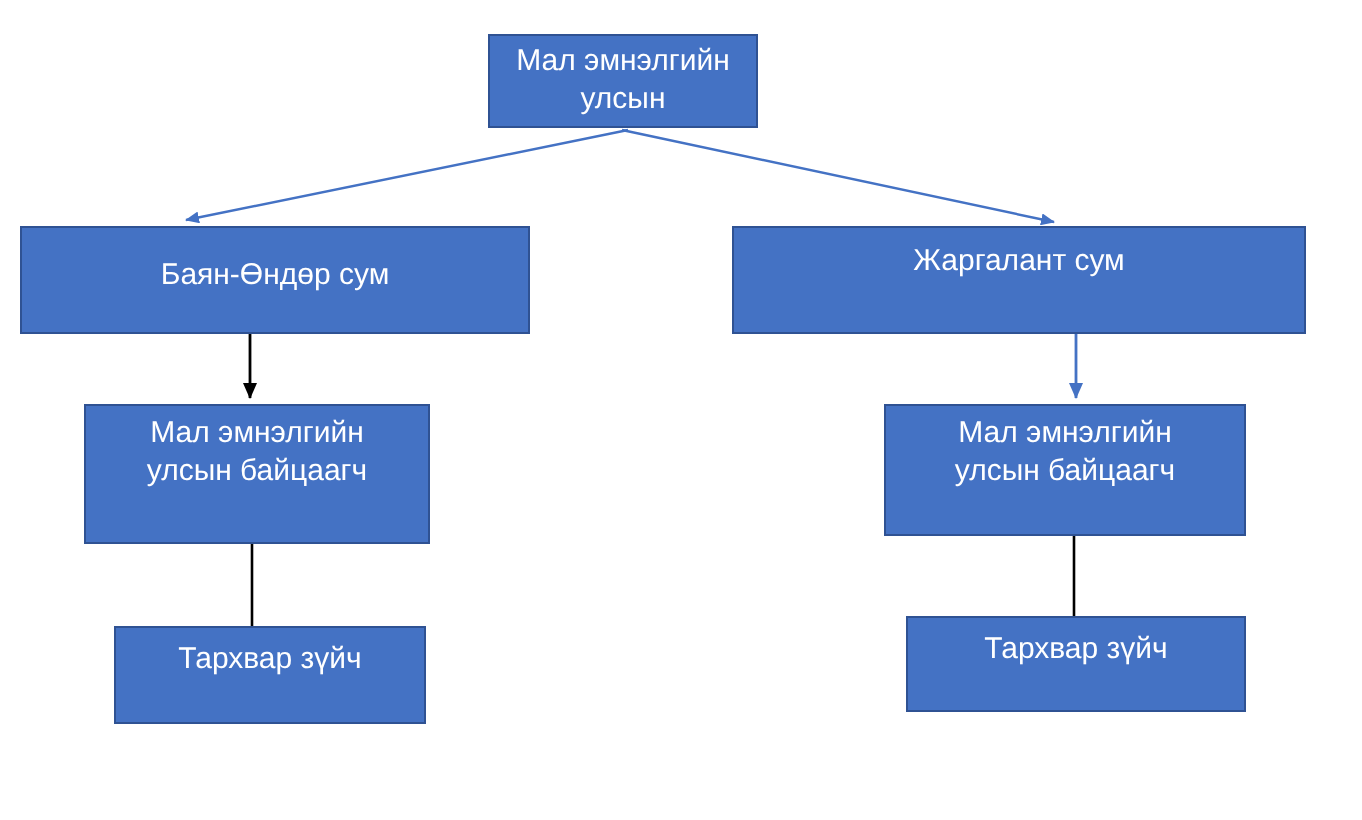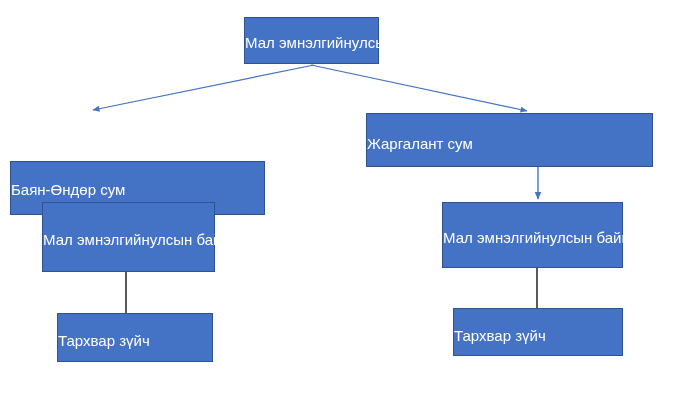--- a/index.html
+++ b/index.html
@@ -23,29 +23,29 @@
   .ln-black{stroke:var(--c-black);}
   .mk-blue{fill:var(--c-blue);}
   .mk-black{fill:var(--c-black);}
   .node{
     position:absolute;
     box-sizing:border-box;
     background:var(--fill);
     border:1px solid var(--border);
     color:var(--text);
     display:flex;
-    flex-direction:row;
+    flex-direction:column;
     align-items:center;
     text-align:center;
     font-size:15px;
     line-height:19px;
   }
   .node span{display:block;white-space:nowrap;}
   #n-dept  {left:244px; top:17px;  width:135px; height:47px; padding-top:3px;}
-  #n-bayan {left:10px;  top:113px; width:255px; height:54px; padding-top:2px;margin-top:48px;}
+  #n-bayan {left:10px;  top:113px; width:255px; height:54px; padding-top:14px;}
   #n-jarg  {left:366px; top:113px; width:287px; height:54px; padding-top:7px;}
   #n-insp-l{left:42px;  top:202px; width:173px; height:70px; padding-top:4px;}
   #n-insp-r{left:442px; top:202px; width:181px; height:66px; padding-top:4px;}
   #n-epi-l {left:57px;  top:313px; width:156px; height:49px; padding-top:6px;}
   #n-epi-r {left:453px; top:308px; width:170px; height:48px; padding-top:6px;}
 </style>
 </head>
 <body>
 
 <div class="canvas">

